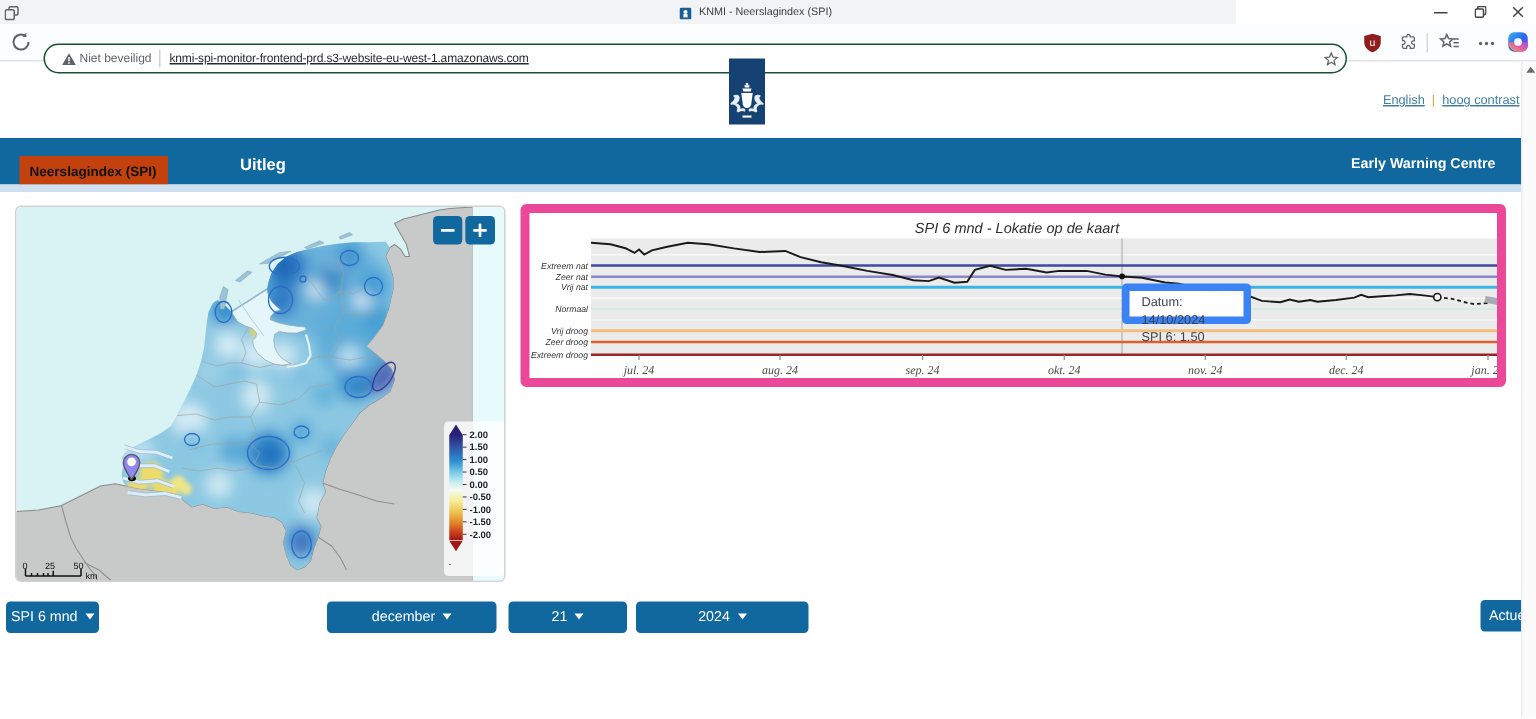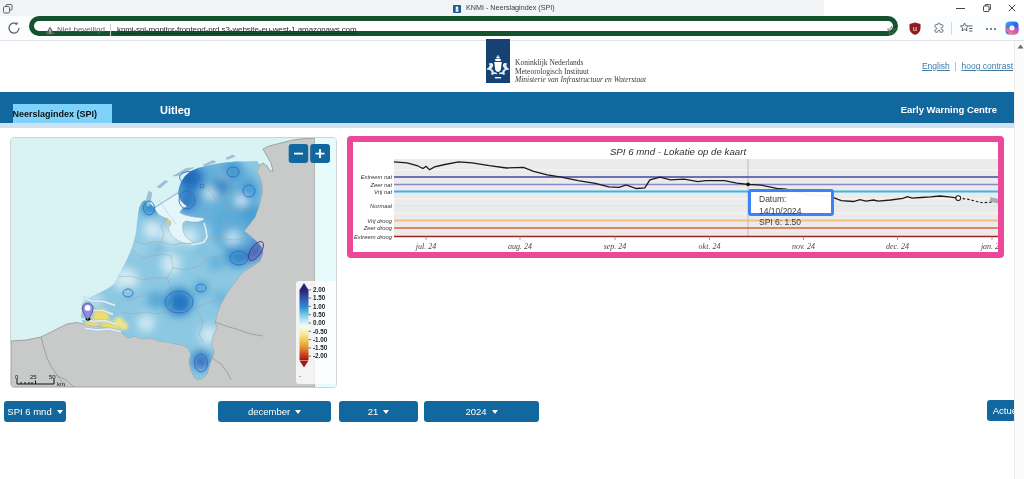--- a/index.html
+++ b/index.html
@@ -3,23 +3,23 @@
 <meta charset="utf-8">
 <style>
   * { margin:0; padding:0; box-sizing:border-box; }
   html,body { width:1024px; height:479px; overflow:hidden; background:#fff;
     font-family:"Liberation Sans", sans-serif; }
   .abs { position:absolute; }
   #stage { position:relative; width:1024px; height:479px; }
   
   #titlebar { left:0; top:0; width:824px; height:16px; background:#f2f3f5; }
   #toolbar { left:0; top:16px; width:1024px; height:25px; background:#fcfdfe; border-bottom:1px solid #e0e2e6; }
-  #pill { left:29px; top:0; width:869px; height:19.5px; background:#fff; border:5px solid #14532d; border-radius:10px; }
+  #pill { left:29px; top:13px; width:869px; height:19.5px; background:#fff; border:1px solid #14532d; border-radius:10px; }
   #navbar { left:0; top:92px; width:1014px; height:31px; background:#11689e; }
-  #navtab { left:12.5px; top:12px; width:99px; height:19px; background:#7dd3fc; font-weight:bold; font-size:9px; color:#111; text-align:left; line-height:20px; }
+  #navtab { left:12.5px; top:12px; width:99px; height:19px; background:#c2410c; font-weight:bold; font-size:9px; color:#111; text-align:center; line-height:20px; }
   #navstrip { left:0; top:123px; width:1014px; height:5px; background:#cfe0f0; }
   .caret { display:inline-block; width:0; height:0; border-left:3.5px solid transparent; border-right:3.5px solid transparent; border-top:4px solid #fff; margin-left:5px; vertical-align:1px; }
   .btn { background:#11689e; color:#fff; border-radius:3px; font-size:9.5px; text-align:center; line-height:21px; height:21px; }
   #scrollbar { left:1014px; top:41px; width:10px; height:438px; background:#fbfbfb; border-left:1px solid #ececec; }
 </style>
 </head>
 <body>
 <div id="stage">
 
   <div class="abs" id="titlebar">
@@ -102,23 +102,20 @@
   <svg class="abs" style="left:487px;top:55px" width="22" height="25" viewBox="0 0 22 25">
     <g fill="#fff">
       <path d="M9.2,1.8 h3.6 l-0.4,1.6 h-2.8 Z M10.2,0.4 h1.6 v1.2 h-1.6 Z"></path>
       <path d="M8,4 h6 l-0.5,2 h-5 Z"></path>
       <path d="M7.2,7 h7.6 l-1,7.5 a3,3 0 0 1 -2.8,2.5 a3,3 0 0 1 -2.8,-2.5 Z"></path>
       <path d="M1.5,9 c2,-1.5 4,-1 4.5,0.5 c0.5,1.5 -0.5,3.5 -2,4.5 c2,0.5 3,2 2.5,3.5 c1,-0.5 2.5,-0.5 3.5,0.5 l-0.5,1.5 c-1.5,-0.8 -3,-0.5 -4.5,0.5 l-1,-1 c0.8,-1.2 0.8,-2.5 -0.5,-3.5 c-1.2,-1 -2.5,-1 -3.5,-0.5 l-0.3,-1.2 c1.5,-0.8 2.8,-2 3,-3.5 C2.8,9.5 2.2,9.2 1.5,9 Z" opacity="0.9"></path>
       <path d="M20.5,9 c-2,-1.5 -4,-1 -4.5,0.5 c-0.5,1.5 0.5,3.5 2,4.5 c-2,0.5 -3,2 -2.5,3.5 c-1,-0.5 -2.5,-0.5 -3.5,0.5 l0.5,1.5 c1.5,-0.8 3,-0.5 4.5,0.5 l1,-1 c-0.8,-1.2 -0.8,-2.5 0.5,-3.5 c1.2,-1 2.5,-1 3.5,-0.5 l0.3,-1.2 c-1.5,-0.8 -2.8,-2 -3,-3.5 C19.2,9.5 19.8,9.2 20.5,9 Z" opacity="0.9"></path>
       <rect x="8" y="22" width="6" height="1.4"></rect>
     </g>
   </svg>
-  <div class="abs" style="left:515px;top:59px;font-family:'Liberation Serif',serif;font-size:7.5px;line-height:8.5px;color:#3a3a38;">
-    Koninklijk Nederlands<br>Meteorologisch Instituut<br><i>Ministerie van Infrastructuur en Waterstaat</i>
-  </div>
   <div class="abs" style="left:0;top:61px;width:1013px;text-align:right;font-size:8.5px;color:#3f7da8;">
     <span style="text-decoration:underline;padding-left:28px;">English</span><span style="color:#e2a03c;">&nbsp; | &nbsp;</span><span style="text-decoration:underline;">hoog contrast</span>
   </div>
 
   <div class="abs" id="navbar">
     <div class="abs" id="navtab">Neerslagindex (SPI)</div>
     <div class="abs" style="left:120px;top:12px;font-weight:bold;font-size:11px;color:#fff;margin-left:40px;">Uitleg</div>
     <div class="abs" style="right:17px;top:11.5px;font-weight:bold;font-size:9.5px;color:#fff;margin-left:48px;">Early Warning Centre</div>
   </div>
   <div class="abs" id="navstrip"></div>
@@ -368,21 +365,21 @@
         <text x="639" y="107">jan. 25</text>
       </g>
       <path d="M41,19.8 L54,20.8 64,23.5 70,26.6 73,24.3 76.5,27.7 81.6,24.9 91.9,22.5 105.5,19.8 119.2,20.8 136.3,23.6 153.4,26 170.5,25.3 180.7,29.4 194.4,32.8 208.1,35.2 225.2,38.6 242.2,41.3 255.9,44.8 266.2,45.4 273,43 283.3,46.5 291.8,45.8 296.9,37.9 307.1,35.2 317.4,37.9 331.1,37.2 344.8,39.6 353,38.6 371.5,38.6 383.8,41.1 395.1,42.3 408.4,43.2 423.7,46.3 433,47.2 445.3,50.3 454.5,52.4 463.7,53.4 476,54 488.3,58.6 500.6,59.5 506.8,57.7 513,59.2 520.6,58 525.2,59.2 537.6,58 549.8,56.4 554.5,54.6 559.1,56.1 568.3,55.5 577.5,54.9 586.8,54 596,54.9 605.2,56.1" fill="none" stroke="#1a1a1a" stroke-width="1.3"></path>
       <path d="M605.2,56.1 L614.4,57.1 623.7,59.5 629.8,60.8 639,60" fill="none" stroke="#1a1a1a" stroke-width="1.2" stroke-dasharray="2.5,2"></path>
       <path d="M637,57.5 L645,59 652,61.5 662,62.5" fill="none" stroke="#9aa0a8" stroke-width="4.5" opacity="0.85"></path>
       <circle cx="605.2" cy="56.1" r="2.4" fill="#fff" stroke="#1a1a1a" stroke-width="1.1"></circle>
       <circle cx="395.1" cy="42.3" r="1.9" fill="#111"></circle>
     </svg>
   </div>
 
-  <div class="abs" style="left:748px;top:189px;width:86px;height:27px;background:rgba(255,255,255,0.96);border:3px solid #3b82f6;border-radius:3px;font-size:8.5px;color:#3c4048;padding:2px 0 0 8px;line-height:11.5px;">
+  <div class="abs" style="left:748px;top:189px;width:86px;height:27px;background:rgba(255,255,255,0.96);border:5px solid #3b82f6;border-radius:3px;font-size:8.5px;color:#3c4048;padding:2px 0 0 8px;line-height:11.5px;">
     Datum: 14/10/2024<br>SPI 6: 1.50
   </div>
 
   <div class="abs btn" style="left:4px;top:401px;width:62px;">SPI 6 mnd<span class="caret"></span></div>
   <div class="abs btn" style="left:218px;top:401px;width:113px;">december<span class="caret"></span></div>
   <div class="abs btn" style="left:339px;top:401px;width:79px;">21<span class="caret"></span></div>
   <div class="abs btn" style="left:424px;top:401px;width:115px;">2024<span class="caret"></span></div>
   <div class="abs btn" style="left:971px;top:400px;width:43px;margin-left:16px;">Actueel</div>
 
   <div class="abs" id="scrollbar">

